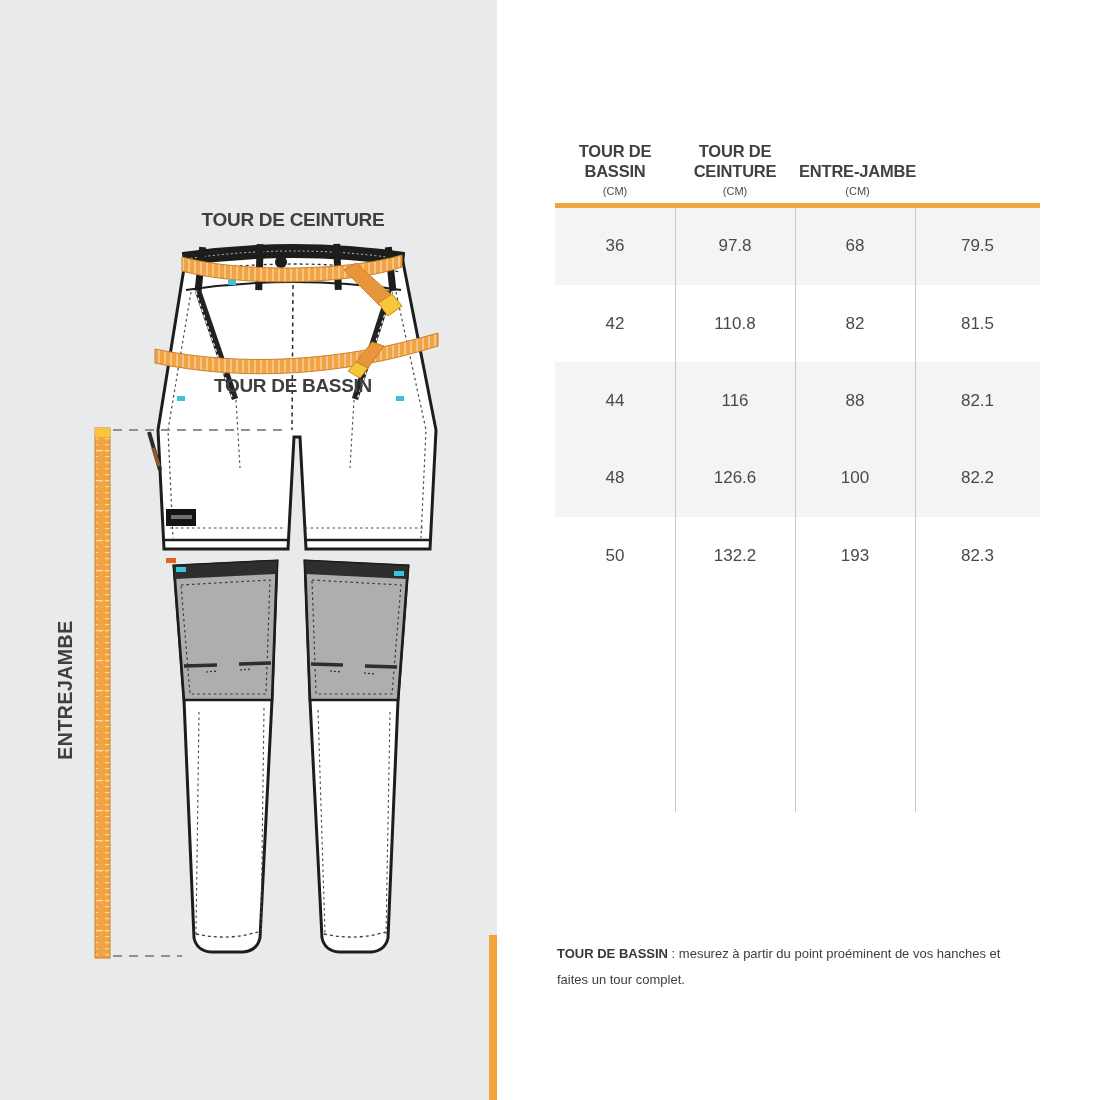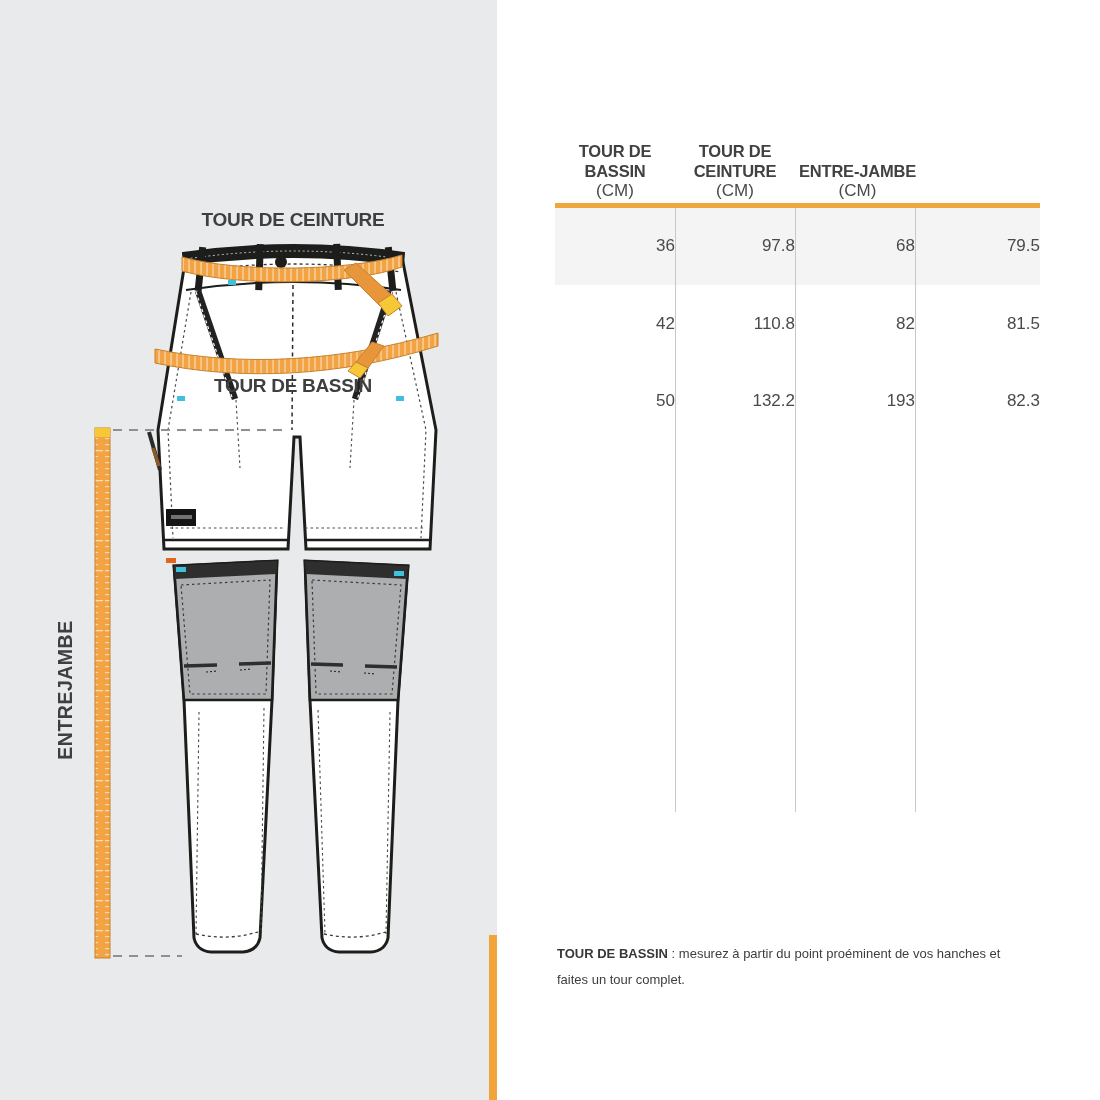--- a/index.html
+++ b/index.html
@@ -10,25 +10,25 @@
   .panel-left{position:absolute;left:0;top:0;width:497px;height:1100px;background:#E9EAEB;}
   .accent-bar{position:absolute;left:489px;top:935px;width:8px;height:165px;background:#F2A43B;}
 
   .dlabel{font-family:"Liberation Sans",sans-serif;font-weight:bold;fill:#3F3F3F;}
 
   
   .table-wrap{position:absolute;left:555px;top:120px;width:485px;}
   .thead{display:flex;align-items:flex-end;height:83px;}
   .hcell{display:flex;flex-direction:column;justify-content:flex-end;text-align:center;}
   .hcell .htitle{font-weight:bold;font-size:16.5px;line-height:20px;color:#414141;letter-spacing:-0.2px;}
-  .hcell .hunit{height:22px;font-size:17px;line-height:20px;color:#4a4a4a;}
+  .hcell .hunit{height:22px;font-size:11px;line-height:20px;color:#4a4a4a;}
   .c0{width:120px}.c1{width:120px}.c2{width:120px}.c3{width:125px}
   .rule{height:4.5px;background:#EFA73C;}
   table.sizes{border-collapse:collapse;width:485px;table-layout:fixed;}
-  table.sizes td{text-align:right;vertical-align:middle;font-size:17px;color:#4a4a4a;padding:0;}
+  table.sizes td{text-align:center;vertical-align:middle;font-size:17px;color:#4a4a4a;padding:0;}
   table.sizes tr{height:77.4px;}
   table.sizes tr.alt{background:#F4F4F5;}
   .vsep{position:absolute;width:1px;height:604px;top:88px;background:#C8C8C8;}
 
   
   .notes{position:absolute;left:557px;top:941px;width:458px;font-size:13px;line-height:26px;color:#3d3d3d;}
   .notes p{margin:0;}
   .notes p + p{margin-top:9px;}
   .notes b{color:#383838;}
 </style>
@@ -184,20 +184,32 @@
             <td>97.8</td>
             <td>68</td>
             <td>79.5</td>
           </tr>
           <tr>
             <td>42</td>
             <td>110.8</td>
             <td>82</td>
             <td>81.5</td>
           </tr>
+          <tr class="alt">
+            <td>44</td>
+            <td>116</td>
+            <td>88</td>
+            <td>82.1</td>
+          </tr>
+          <tr class="alt">
+            <td>48</td>
+            <td>126.6</td>
+            <td>100</td>
+            <td>82.2</td>
+          </tr>
           <tr>
             <td>50</td>
             <td>132.2</td>
             <td>193</td>
             <td>82.3</td>
           </tr>
         </tbody>
     </table>
     <div class="vsep" style="left:120px"></div>
     <div class="vsep" style="left:240px"></div>

